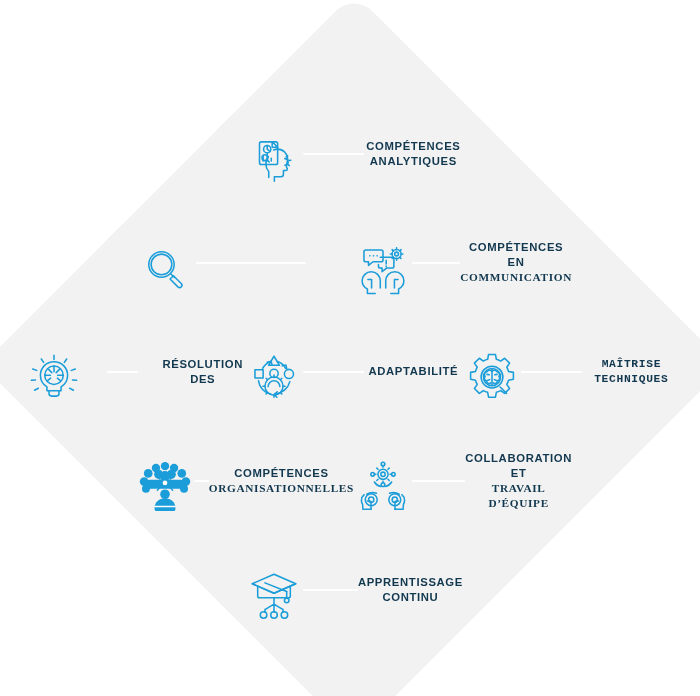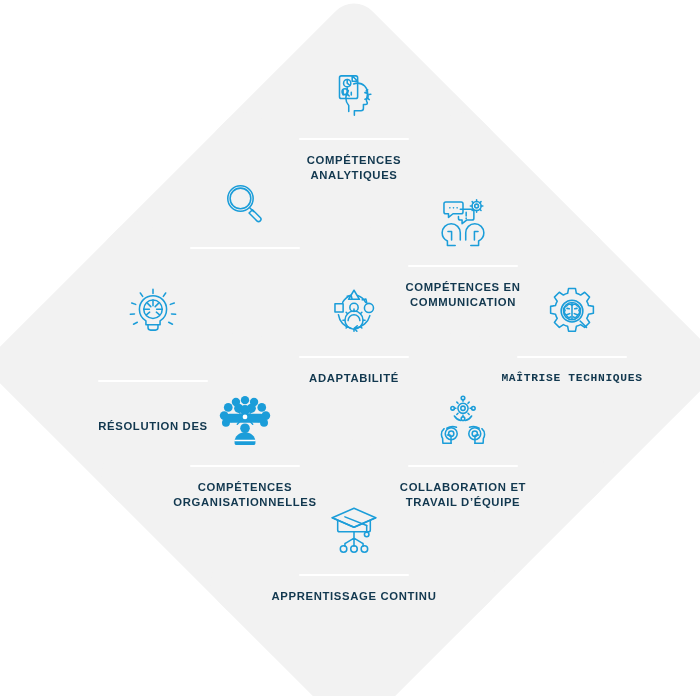--- a/index.html
+++ b/index.html
@@ -25,21 +25,20 @@
     height: 218px;
     transform: rotate(45deg);
     border-radius: 26px;
     background: #f2f2f2;
   }
   .cell {
     position: absolute;
     width: 218px;
     height: 218px;
     display: flex;
-    flex-direction: column;
     align-items: center;
     justify-content: flex-start;
     pointer-events: none;
   }
   .icon-wrap {
     margin-top: 26px;
     width: 60px;
     height: 60px;
     display: flex;
     align-items: center;
@@ -61,21 +60,21 @@
     margin-top: 13px;
     width: 180px;
     text-align: center;
     font-size: 11.3px;
     font-weight: bold;
     letter-spacing: 0.65px;
     line-height: 15px;
     color: #12384f;
     text-transform: uppercase;
   }
-  .label .l2 { display: block; }
+  .label .l2 { display: block; font-family: Liberation Serif, serif; }
 </style>
 </head>
 <body>
 
 <div id="diagram">
 
   <div class="tile" style="left:245px; top:38px;"></div>
   <div class="tile" style="left:136px; top:147px;"></div>
   <div class="tile" style="left:354px; top:147px;"></div>
   <div class="tile" style="left:27px; top:256px;"></div>
@@ -113,21 +112,21 @@
       <svg viewBox="0 0 64 64" fill="none" stroke="#1b9dd9" stroke-width="1.7" stroke-linecap="round" stroke-linejoin="round">
         <circle cx="27" cy="27" r="14"></circle>
         <circle cx="27" cy="27" r="11.4"></circle>
         <path d="M37.2 37.2l4.2 4.2"></path>
         <path d="M40.2 39.4l8.6 8.6a2.6 2.6 0 0 1-3.7 3.7l-8.6-8.6z"></path>
       </svg>
     </div>
     <div class="divider"></div>
   </div>
 
-  <div class="cell" style="left:354px; top:165px;">
+  <div class="cell" style="left:354px; top:147px;">
     <div class="icon-wrap">
       <svg viewBox="0 0 64 64" fill="none" stroke="#1b9dd9" stroke-width="1.7" stroke-linecap="round" stroke-linejoin="round">
         <path d="M13 11h17a2 2 0 0 1 2 2v9a2 2 0 0 1-2 2h-9l-5 4v-4h-3a2 2 0 0 1-2-2v-9a2 2 0 0 1 2-2z"></path>
         <circle cx="17.5" cy="17.5" r="0.9" fill="#1b9dd9" stroke="none"></circle>
         <circle cx="21.5" cy="17.5" r="0.9" fill="#1b9dd9" stroke="none"></circle>
         <circle cx="25.5" cy="17.5" r="0.9" fill="#1b9dd9" stroke="none"></circle>
         <path d="M29 19h13a2 2 0 0 1 2 2v8a2 2 0 0 1-2 2H36l-5 4v-4h-2a2 2 0 0 1-2-2v-2"></path>
         <path d="M35.5 22.5v4M35.5 28.8v.6"></path>
         <circle cx="47" cy="15.5" r="5"></circle>
         <circle cx="47" cy="15.5" r="2.1"></circle>
@@ -138,21 +137,21 @@
         <path d="M44.6 53v-9.4h4"></path>
       </svg>
     </div>
     <div class="divider"></div>
     <div class="label">
       <span>COMPÉTENCES EN</span>
       <span class="l2">COMMUNICATION</span>
     </div>
   </div>
 
-  <div class="cell" style="left:44px; top:256px;gap:24px;">
+  <div class="cell" style="left:25px; top:256px;gap:24px;">
     <div class="icon-wrap">
       <svg viewBox="0 0 64 64" fill="none" stroke="#1b9dd9" stroke-width="1.7" stroke-linecap="round" stroke-linejoin="round">
         <path d="M32 14c-8.3 0-15 6.7-15 15 0 5.4 2.9 10.2 7.2 12.8V46h15.6v-4.2C44.1 39.2 47 34.4 47 29c0-8.3-6.7-15-15-15z"></path>
         <circle cx="32" cy="29" r="10.2"></circle>
         <path d="M32 18.8v6.4M26 22.5l3.6 3.6M38 22.5l-3.6 3.6M21.8 29h6.2M42.2 29h-6.2M25 34.8l3.3-2.6M39 34.8l-3.3-2.6"></path>
         <path d="M26.5 46v3.2c0 1.6 1.3 2.8 2.8 2.8h5.4c1.6 0 2.8-1.3 2.8-2.8V46"></path>
         <path d="M32 7v4.5M18 11l2.6 3.8M46 11l-2.6 3.8M8.5 22l4.4 1.6M55.5 22l-4.4 1.6M7 34.5l4.6-.4M57 34.5l-4.6-.4M10.5 45.5l4.2-2.2M53.5 45.5l-4.2-2.2"></path>
       </svg>
     </div>
     <div class="divider"></div>

